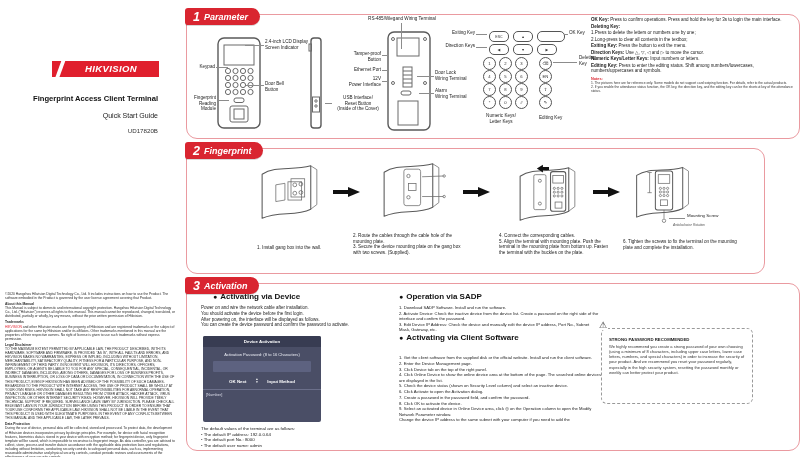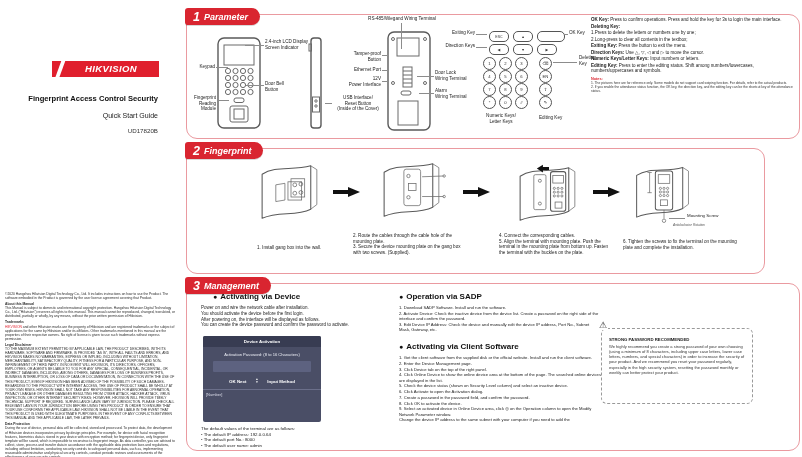--- a/index.html
+++ b/index.html
@@ -73,21 +73,21 @@
 </head>
 <body>
 
 <div id="page">
 
   <div>
     <div class="logo">
       <span class="logo-sliver"></span>
       <span class="logo-text">HIKVISION</span>
     </div>
-    <div class="side-title">Fingerprint Access Control Security</div>
+    <div class="side-title">Fingerprint Access Client Terminal</div>
     <div class="side-sub">Quick Start Guide</div>
     <div class="side-code">UD17820B</div>
 
     <div class="legal">
       <div class="lp">©2020 Hangzhou Hikvision Digital Technology Co., Ltd. It includes instructions on how to use the Product. The software embodied in the Product is governed by the user license agreement covering that Product.</div>
       <div class="lh">About this Manual</div>
       <div class="lp">This Manual is subject to domestic and international copyright protection. Hangzhou Hikvision Digital Technology Co., Ltd. ("Hikvision") reserves all rights to this manual. This manual cannot be reproduced, changed, translated, or distributed, partially or wholly, by any means, without the prior written permission of Hikvision.</div>
       <div class="lh">Trademarks</div>
       <div class="lp"><span class="red">HIKVISION</span><span> and other Hikvision marks are the property of Hikvision and are registered trademarks or the subject of applications for the same by Hikvision and/or its affiliates. Other trademarks mentioned in this manual are the properties of their respective owners. No right of license is given to use such trademarks without express permission.</span></div>
       <div class="lh">Legal Disclaimer</div>
@@ -343,21 +343,21 @@
     </svg>
     <div class="ln" style="left:482px;top:69px;width:16px;"></div>
     <div class="cap" style="left:500px;top:64px;width:50px;font-size:4.4px;">Mounting Screw</div>
     <div class="cap" style="left:486px;top:75px;width:54px;font-size:3.2px;font-style:italic;color:#555;">Anticlockwise Rotation</div>
     <div class="cap pre" style="left:436px;top:90px;width:114px;">6. Tighten the screws to fix the terminal on the mounting plate and complete the installation.</div>
   </div>
 
   <div class="sec" style="left:186px;top:283px;width:612px;height:166px;">
     <div class="tab">
       <span class="tab-num">3</span>
-      <span class="tab-title">Management</span>
+      <span class="tab-title">Activation</span>
     </div>
 
     <div class="act-h" style="left:26px;top:8px;">
       <span class="bullet">●</span>
       <span>Activating via Device</span>
     </div>
     <div class="body-lines" style="left:14px;top:21px;width:196px;">
       <div>Power on and wire the network cable after installation.</div>
       <div>You should activate the device before the first login.</div>
       <div>After  powering on, the interface will be displayed as follows.</div>
@@ -389,21 +389,21 @@
     <div class="act-h" style="left:212px;top:8px;">
       <span class="bullet">●</span>
       <span>Operation via SADP</span>
     </div>
     <div class="steps" style="left:212px;top:21px;width:202px;">
       <div>1. Download SADP Software. Install and run the software.</div>
       <div>2. Activate Device: Check the inactive device from the device list. Create a password on the right side of the interface and confirm the password.</div>
       <div>3. Edit Device IP Address: Check the device and manually edit the device IP address, Port No., Subnet Mask, Gateway, etc.</div>
     </div>
 
-    <div class="act-h" style="left:212px;top:58px;text-align:right;">
+    <div class="act-h" style="left:212px;top:49px;text-align:right;">
       <span class="bullet">●</span>
       <span>Activating via Client Software</span>
     </div>
     <div class="steps" style="left:212px;top:71px;width:206px;">
       <div>1. Get the client software from the supplied disk or the official website. Install and run the client software.</div>
       <div>2. Enter the Device Management page.</div>
       <div>3. Click Device tab on the top of the right panel.</div>
       <div>4. Click Online Device to show the online device area at the bottom of the page. The searched online devices are displayed in the list.</div>
       <div>5. Check the device status (shown on Security Level column) and select an inactive device.</div>
       <div>6. Click Activate to open the Activation dialog.</div>

